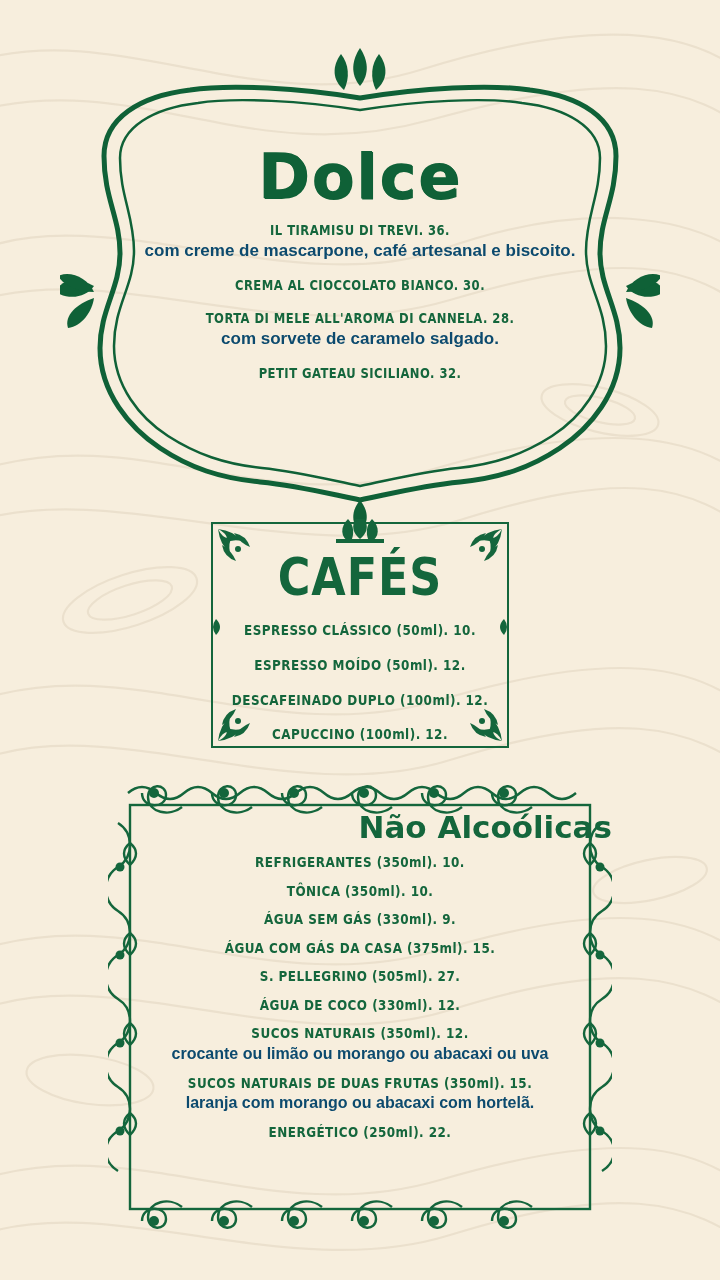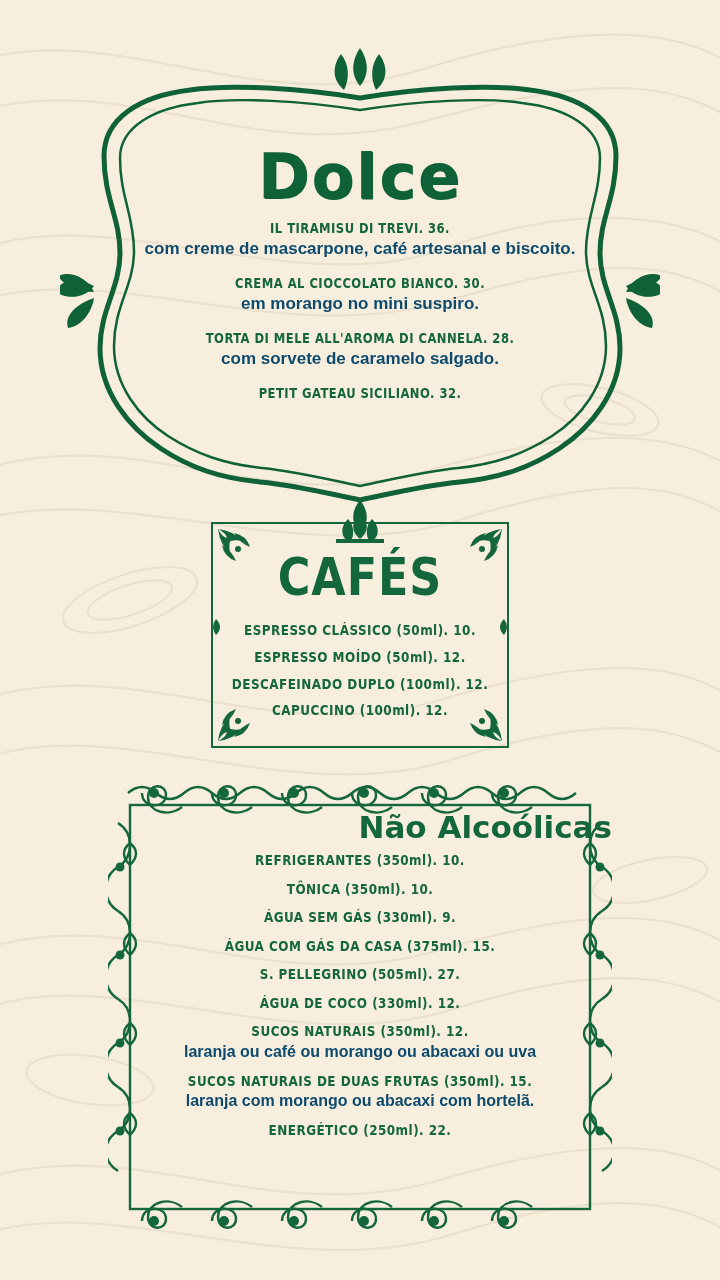--- a/index.html
+++ b/index.html
@@ -14,21 +14,21 @@
 
   
   .bg-texture{
     position:absolute;inset:0;
     pointer-events:none;
     opacity:.55;
   }
 
   
   .section{position:relative;}
-  .item{margin:0;}
+  .item{margin:8px;}
   .item-name{
     font-family:"DejaVu Sans Condensed","Liberation Sans",sans-serif;
     font-weight:700;
     letter-spacing:.5px;
     font-size:14px;
     transform:scaleX(.92);
     color:#14663c;
     line-height:1.35;
   }
   .item-desc{
@@ -182,21 +182,20 @@
 
   <div class="content">
     <h1 class="title-dolce">Dolce</h1>
 
     <div class="item">
       <div class="item-name">IL TIRAMISU DI TREVI. 36.</div>
       <div class="item-desc">com creme de mascarpone, café artesanal e biscoito.</div>
     </div>
     <div class="item">
       <div class="item-name">CREMA AL CIOCCOLATO BIANCO. 30.</div>
-      <div class="item-desc">em morango no mini suspiro.</div>
     </div>
     <div class="item">
       <div class="item-name">TORTA DI MELE ALL'AROMA DI CANNELA. 28.</div>
       <div class="item-desc">com sorvete de caramelo salgado.</div>
     </div>
     <div class="item">
       <div class="item-name">PETIT GATEAU SICILIANO. 32.</div>
     </div>
   </div>
 </section>
@@ -347,21 +346,21 @@
     <div class="item">
       <div class="item-name">S. PELLEGRINO (505ml). 27.</div>
       <div class="item-desc"></div>
     </div>
     <div class="item">
       <div class="item-name">ÁGUA DE COCO (330ml). 12.</div>
       <div class="item-desc"></div>
     </div>
     <div class="item">
       <div class="item-name">SUCOS NATURAIS (350ml). 12.</div>
-      <div class="item-desc">laranja ou café ou morango ou abacaxi ou uva</div>
+      <div class="item-desc">crocante ou limão ou morango ou abacaxi ou uva</div>
     </div>
     <div class="item">
       <div class="item-name">SUCOS NATURAIS DE DUAS FRUTAS (350ml). 15.</div>
       <div class="item-desc">laranja com morango ou abacaxi com hortelã.</div>
     </div>
     <div class="item">
       <div class="item-name">ENERGÉTICO (250ml). 22.</div>
       <div class="item-desc"></div>
     </div>
   </div>

